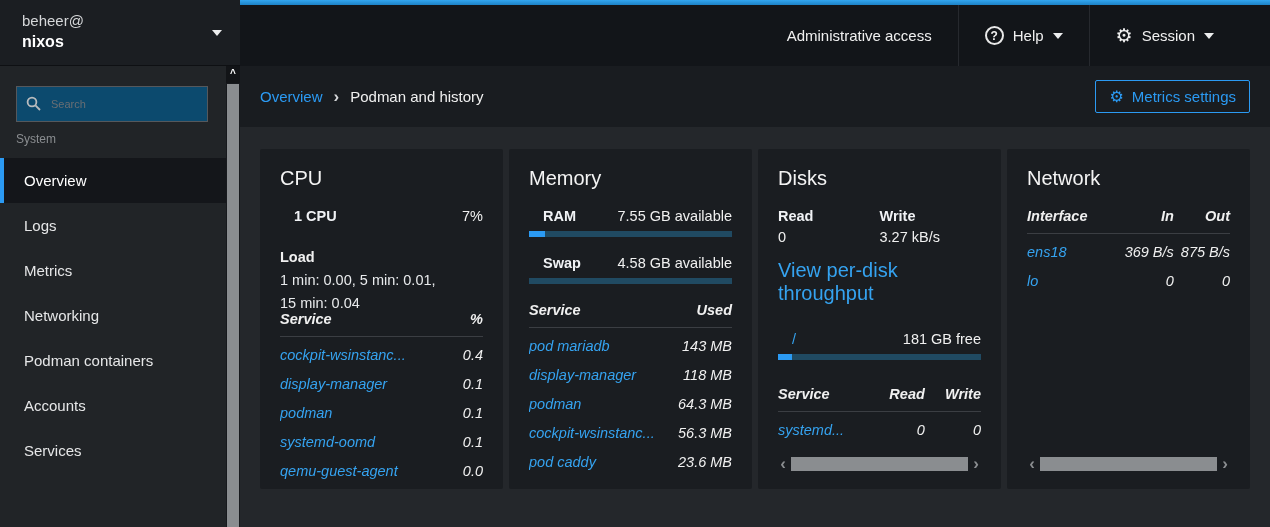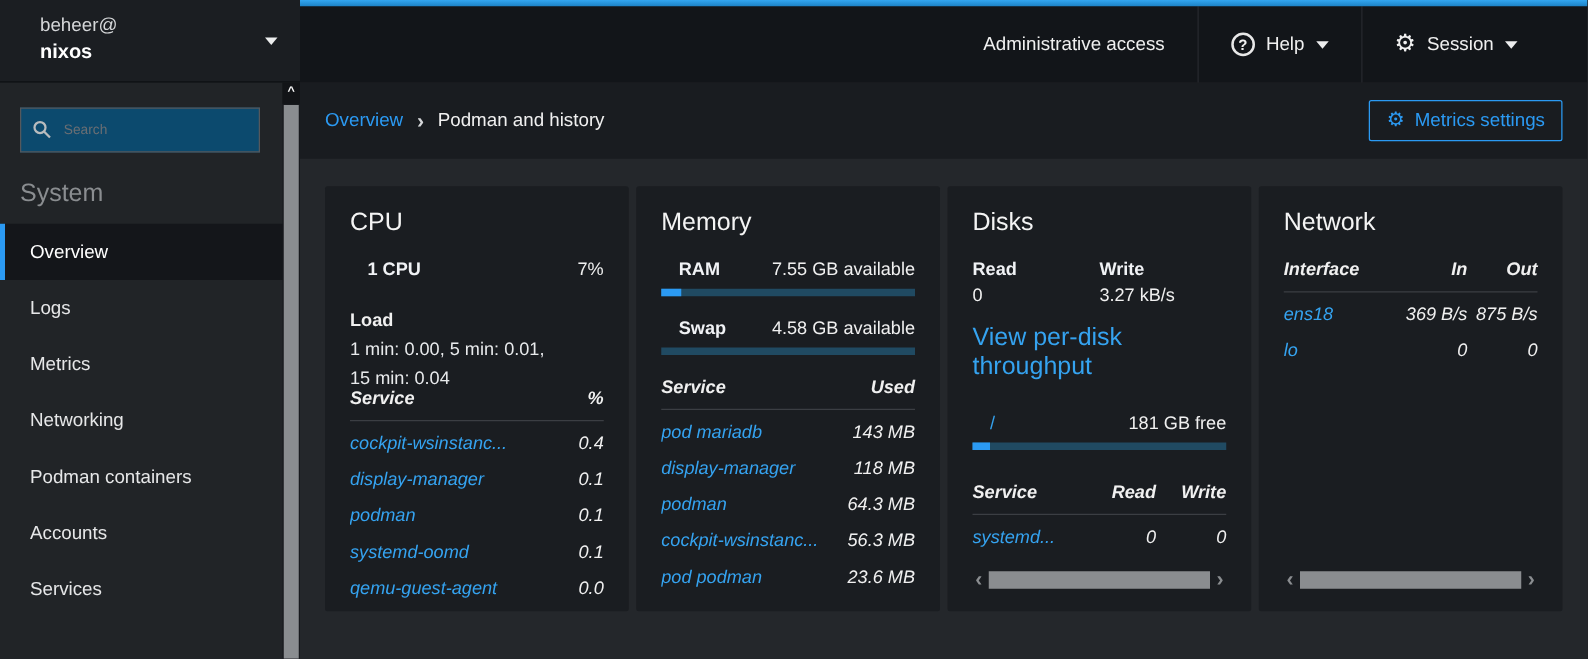--- a/index.html
+++ b/index.html
@@ -5,33 +5,33 @@
   html,body{margin:0;padding:0;}
   body{
     width:1270px;height:527px;overflow:hidden;position:relative;
     background:#24272b;color:#f0f0f0;
     font-family:"Liberation Sans", sans-serif;
     -webkit-font-smoothing:antialiased;
   }
   
   .sidebar{position:absolute;left:0;top:0;width:240px;height:527px;background:#212427;z-index:2;}
   .sidebar-header{height:66px;background:#1b1e22;border-bottom:1px solid #0e1013;
-    padding:12px 32px;box-sizing:border-box;position:relative;cursor:pointer;}
+    padding:12px 22px;box-sizing:border-box;position:relative;cursor:pointer;}
   .user-line{font-size:15px;color:#d5d7d9;margin-bottom:4px;}
   .host-line{font-size:16px;font-weight:700;color:#fff;}
   .tri{width:0;height:0;border-left:5px solid transparent;border-right:5px solid transparent;
     border-top:6px solid #ecedee;display:inline-block;}
   .sidebar-header .tri{position:absolute;right:18px;top:30px;}
   .search-wrap{margin:20px 16px 0;position:relative;width:192px;}
   .search-input{width:100%;box-sizing:border-box;height:36px;background:#0c4a6e;
     border:1px solid #55585c;color:#c8cacc;padding:0 10px 0 34px;font-size:11px;outline:none;
     font-family:"Liberation Sans", sans-serif;}
   .search-input::placeholder{color:#6a6e73;}
   .search-icon{position:absolute;left:10px;top:10px;}
-  .section-label{margin:22px 16px 12px;font-size:20px;color:#8a8d90;}
+  .section-label{margin:10px 16px 12px;font-size:12px;color:#8a8d90;}
   .nav-item{padding:14px 16px 14px 20px;font-size:15px;color:#e6e7e8;cursor:pointer;
     border-left:4px solid transparent;}
   .nav-item.active{background:#14161a;border-left-color:#2b9af3;color:#fff;}
   
   .vscroll{position:absolute;left:226px;top:66px;width:14px;bottom:0;background:#17191d;z-index:3;}
   .vscroll-up{height:17px;background:#121417;color:#fff;font-size:10px;font-weight:700;
     text-align:center;line-height:15px;cursor:pointer;}
   .vscroll-thumb{position:absolute;top:18px;left:1px;right:1px;bottom:0;background:#8a8d90;cursor:pointer;}
   
   .masthead{position:absolute;left:240px;top:0;right:0;height:66px;background:#121519;
@@ -229,21 +229,21 @@
           </div>
           <div class="t-row" style="grid-template-columns: 1fr auto;">
             <span class="t-cell t-link">podman</span>
             <span class="t-cell">64.3 MB</span>
           </div>
           <div class="t-row" style="grid-template-columns: 1fr auto;">
             <span class="t-cell t-link">cockpit-wsinstanc...</span>
             <span class="t-cell">56.3 MB</span>
           </div>
           <div class="t-row" style="grid-template-columns: 1fr auto;">
-            <span class="t-cell t-link">pod podman</span>
+            <span class="t-cell t-link">pod caddy</span>
             <span class="t-cell">23.6 MB</span>
           </div>
         </div>
     </section>
 
     <section class="card">
       <h2 class="card-title">Disks</h2>
       <div class="rw-grid">
         <span class="metric-label">Read</span>
         <span class="metric-label">Write</span>

